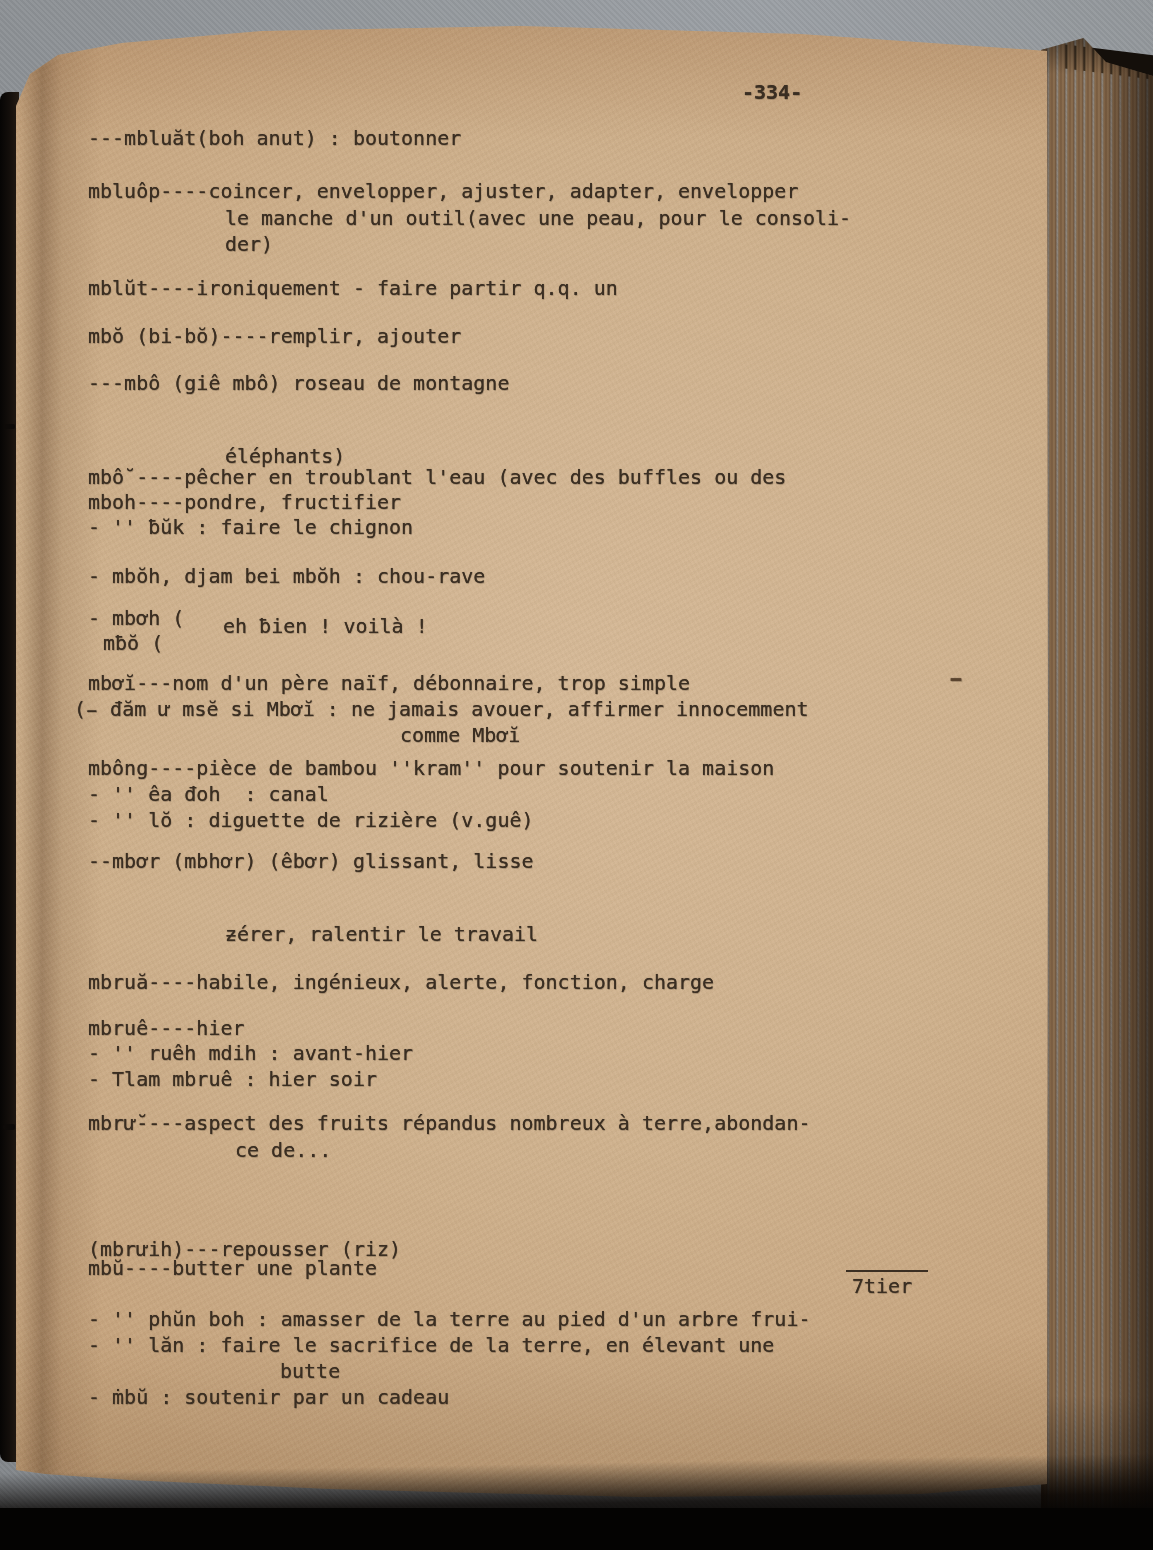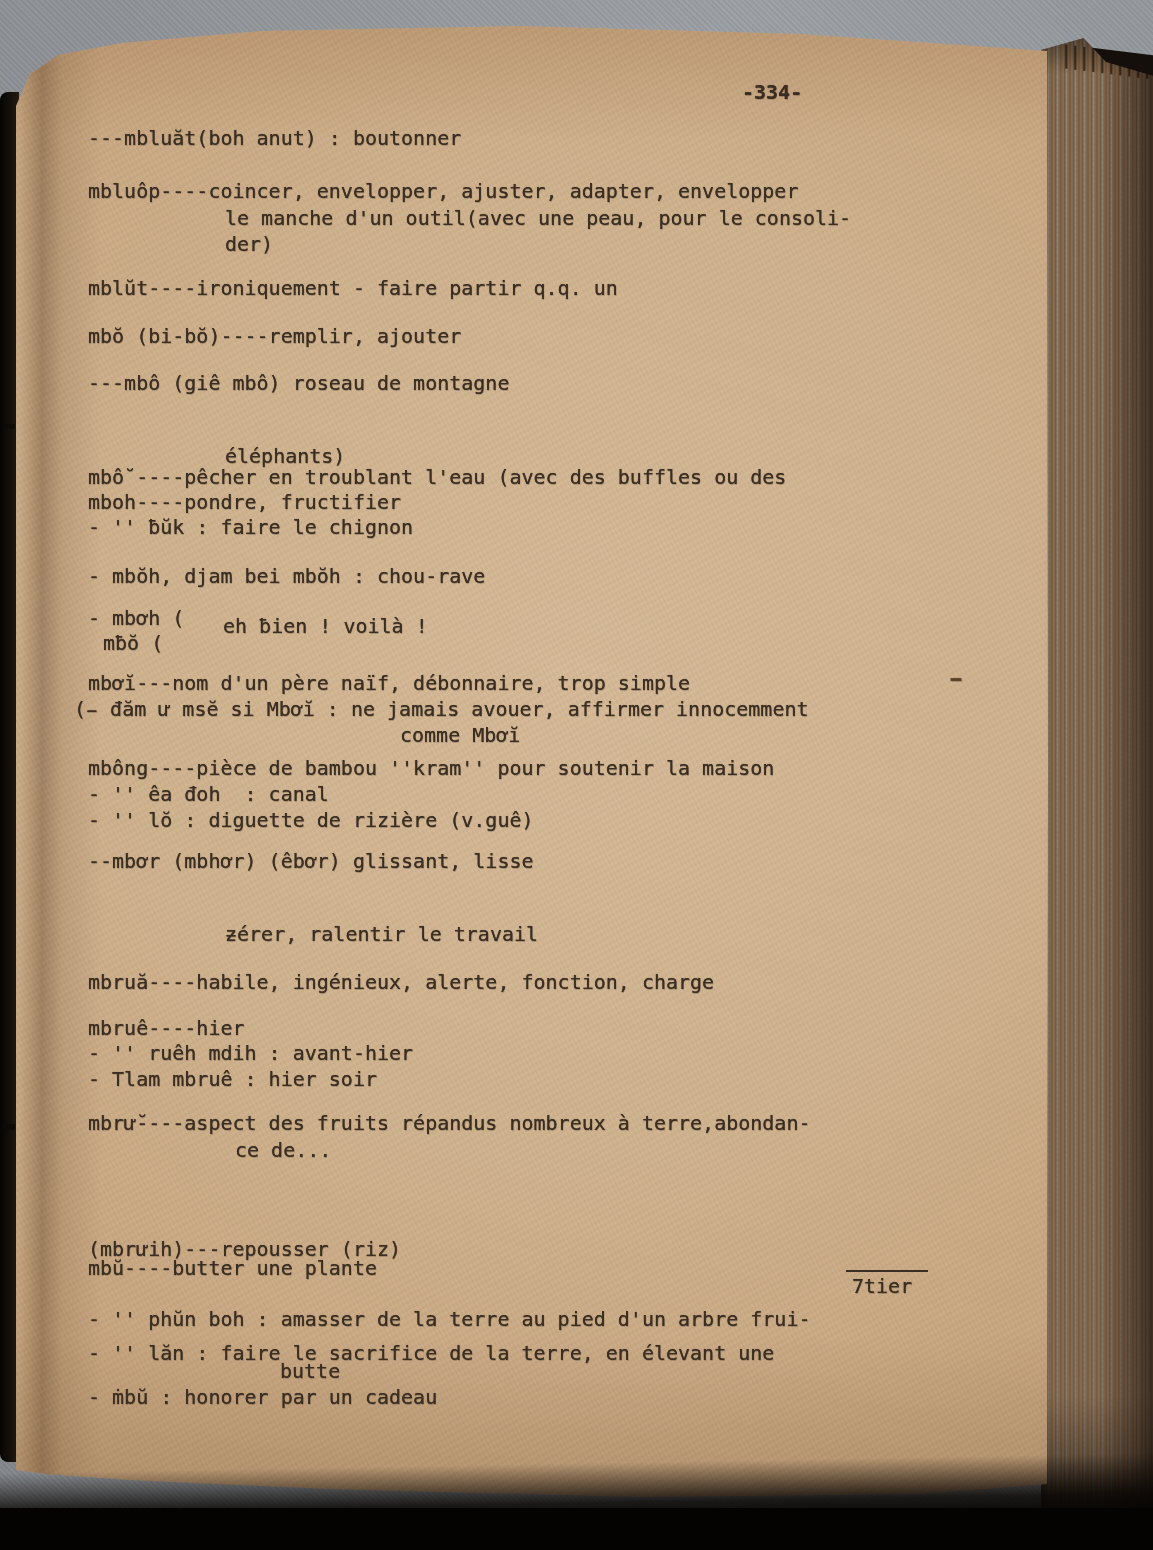--- a/index.html
+++ b/index.html
@@ -103,17 +103,17 @@
       <div class="t-line" style="left: 225px; top: 922px;">ƶérer, ralentir le travail</div>
       <div class="t-line" style="left: 88px; top: 970px;">mbruă----habile, ingénieux, alerte, fonction, charge</div>
       <div class="t-line" style="left: 88px; top: 1016px;">mbruê----hier</div>
       <div class="t-line" style="left: 88px; top: 1041px;">- '' ruêh mdih : avant-hier</div>
       <div class="t-line" style="left: 88px; top: 1067px;">- Tlam mbruê : hier soir</div>
       <div class="t-line" style="left: 88px; top: 1111px;">mbrư̆----aspect des fruits répandus nombreux à terre,abondan-</div>
       <div class="t-line" style="left: 235px; top: 1138px;">ce de...</div>
       <div class="t-line" style="left: 88px; top: 1209px; margin-top: 28px;">(mbrưih)---repousser (riz)</div>
       <div class="t-line" style="left: 88px; top: 1256px;">mbŭ----butter une plante</div>
       <div class="t-line" style="left: 88px; top: 1307px;">- '' phŭn boh : amasser de la terre au pied d'un arbre frui-</div>
-      <div class="t-line" style="left: 88px; top: 1333px; margin-top: 8px;">- '' lăn : faire le sacrifice de la terre, en élevant une</div>
+      <div class="t-line" style="left: 88px; top: 1333px;">- '' lăn : faire le sacrifice de la terre, en élevant une</div>
       <div class="t-line" style="left: 280px; top: 1359px;">butte</div>
-      <div class="t-line" style="left: 88px; top: 1385px;">- ṁbŭ : honorer par un cadeau</div>
+      <div class="t-line" style="left: 88px; top: 1385px;">- ṁbŭ : soutenir par un cadeau</div>
     </div>
 </div>
 
 </body></html>

